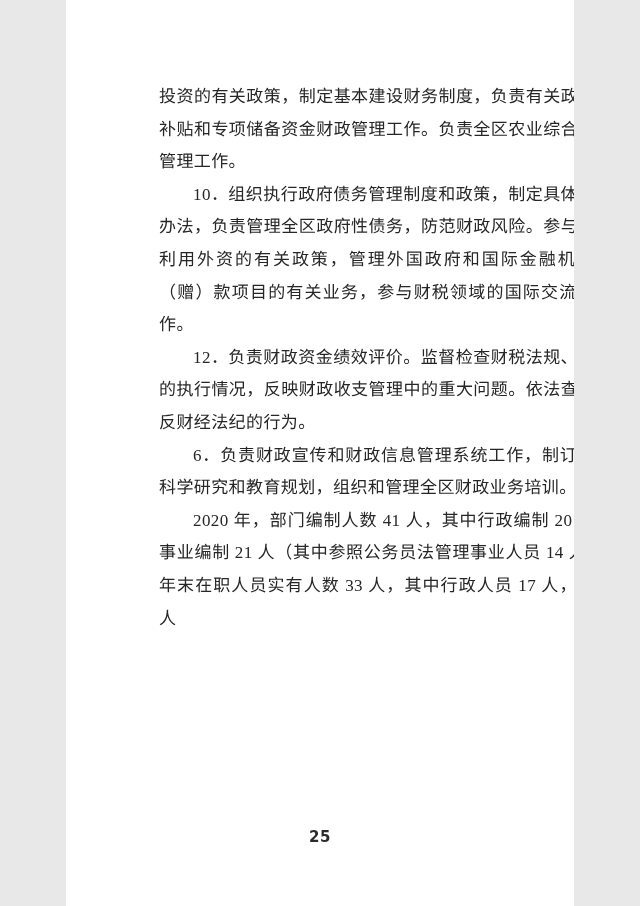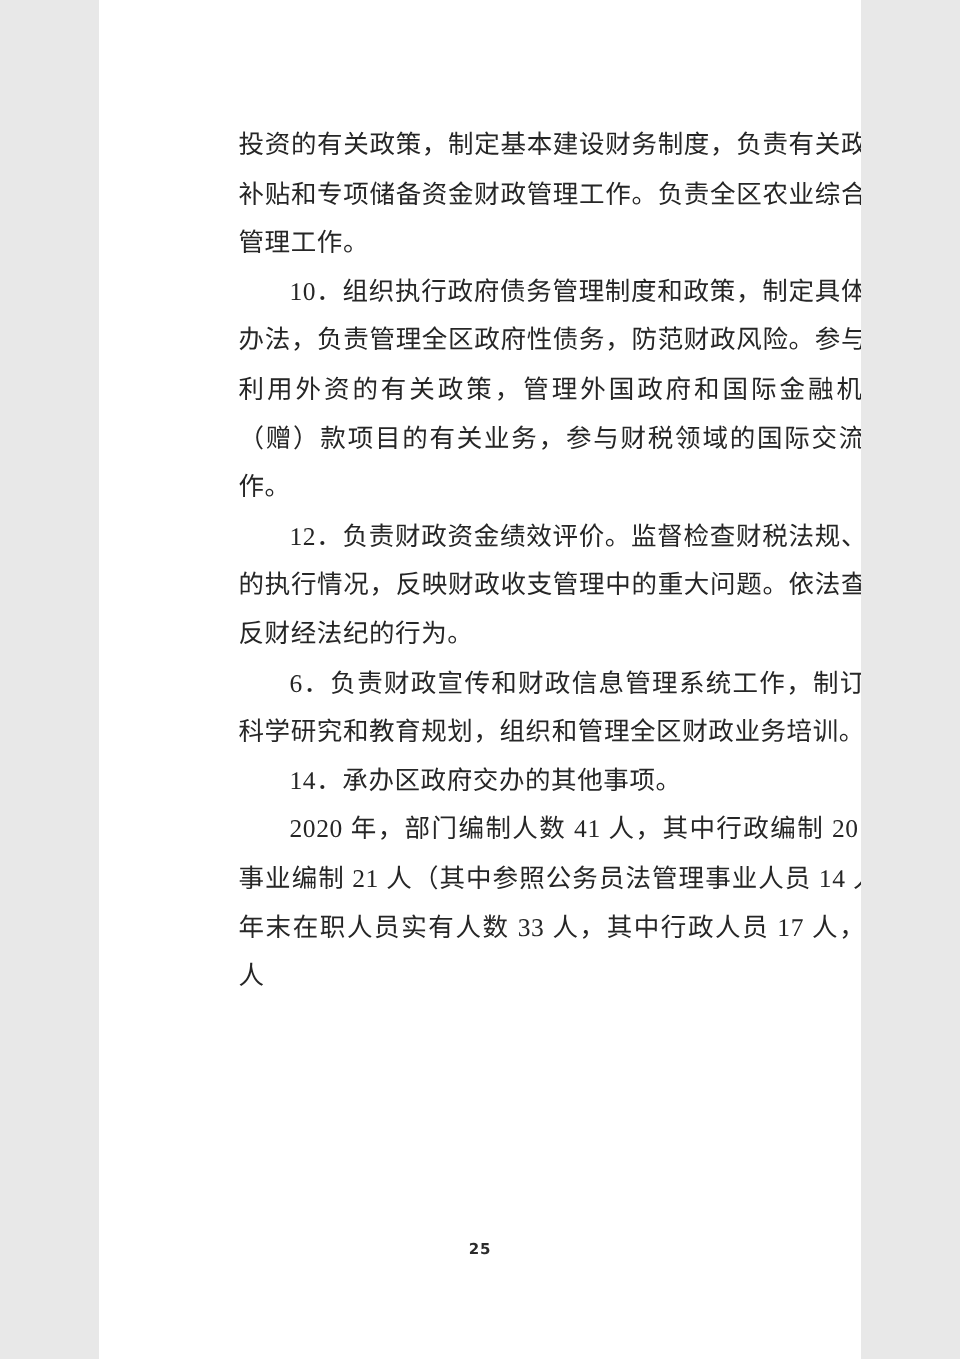--- a/index.html
+++ b/index.html
@@ -35,34 +35,33 @@
   }
   .content p.indent {
     text-indent: 2em;
   }
   .pagenum {
     position: absolute;
     top: 828px;
     left: 0;
     width: 100%;
     text-align: center;
-    font-size: 10px;
+    font-size: 15px;
     font-weight: 600;
     color: #2b2b2b;
     font-family: "DejaVu Sans", "Liberation Sans", sans-serif;
     letter-spacing: 0.5px;
   }
 </style>
 </head>
 <body>
 
 <div class="page" style="background: rgb(255, 255, 255);">
   <div class="content" style="color: rgb(38, 38, 38);">
 
   <p>投资的有关政策，制定基本建设财务制度，负责有关政策性补贴和专项储备资金财政管理工作。负责全区农业综合开发管理工作。</p>
       <p class="indent">10．组织执行政府债务管理制度和政策，制定具体管理办法，负责管理全区政府性债务，防范财政风险。参与研究利用外资的有关政策，管理外国政府和国际金融机构贷（赠）款项目的有关业务，参与财税领域的国际交流与合作。</p>
       <p class="indent">12．负责财政资金绩效评价。监督检查财税法规、政策的执行情况，反映财政收支管理中的重大问题。依法查处违反财经法纪的行为。</p>
       <p class="indent">6．负责财政宣传和财政信息管理系统工作，制订财政科学研究和教育规划，组织和管理全区财政业务培训。</p>
-      <p class="indent">14．承办区政府交办的其他事项。</p>
       <p class="indent">2020 年，部门编制人数 41 人，其中行政编制 20 人，事业编制 21 人（其中参照公务员法管理事业人员 14 人）；年末在职人员实有人数 33 人，其中行政人员 17 人，事业人</p>
     </div>
   <div class="pagenum">25</div>
 </div>
 
 </body></html>

